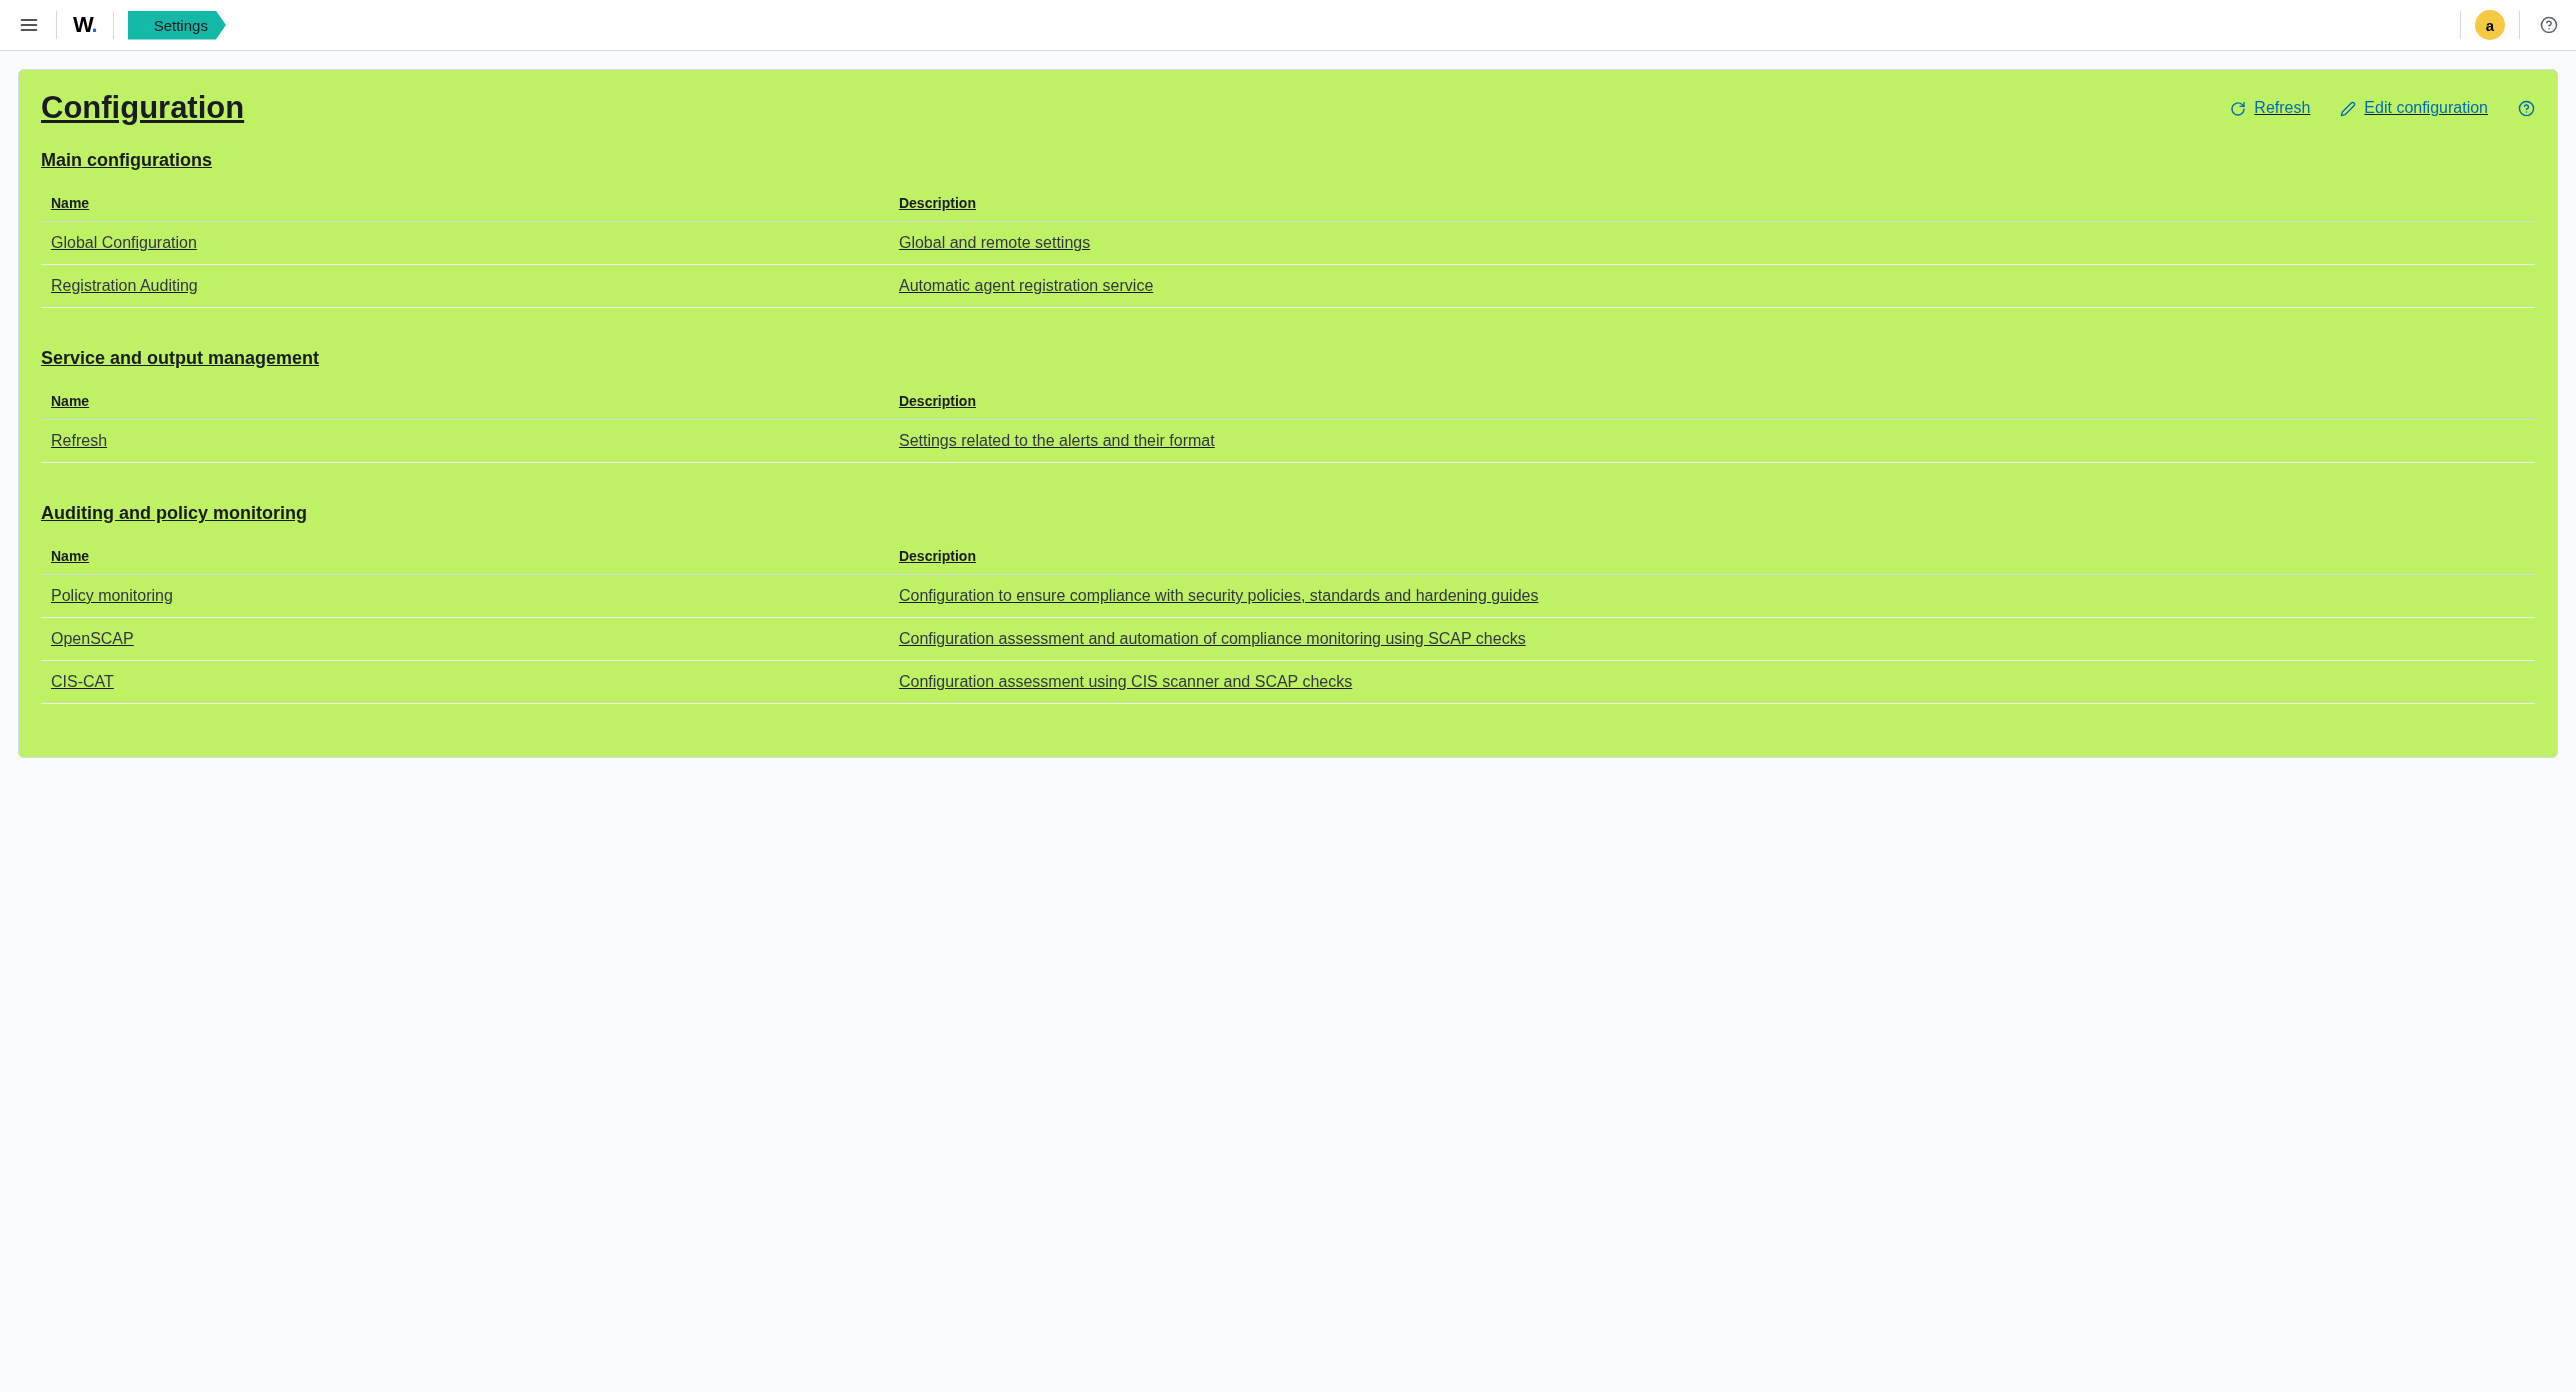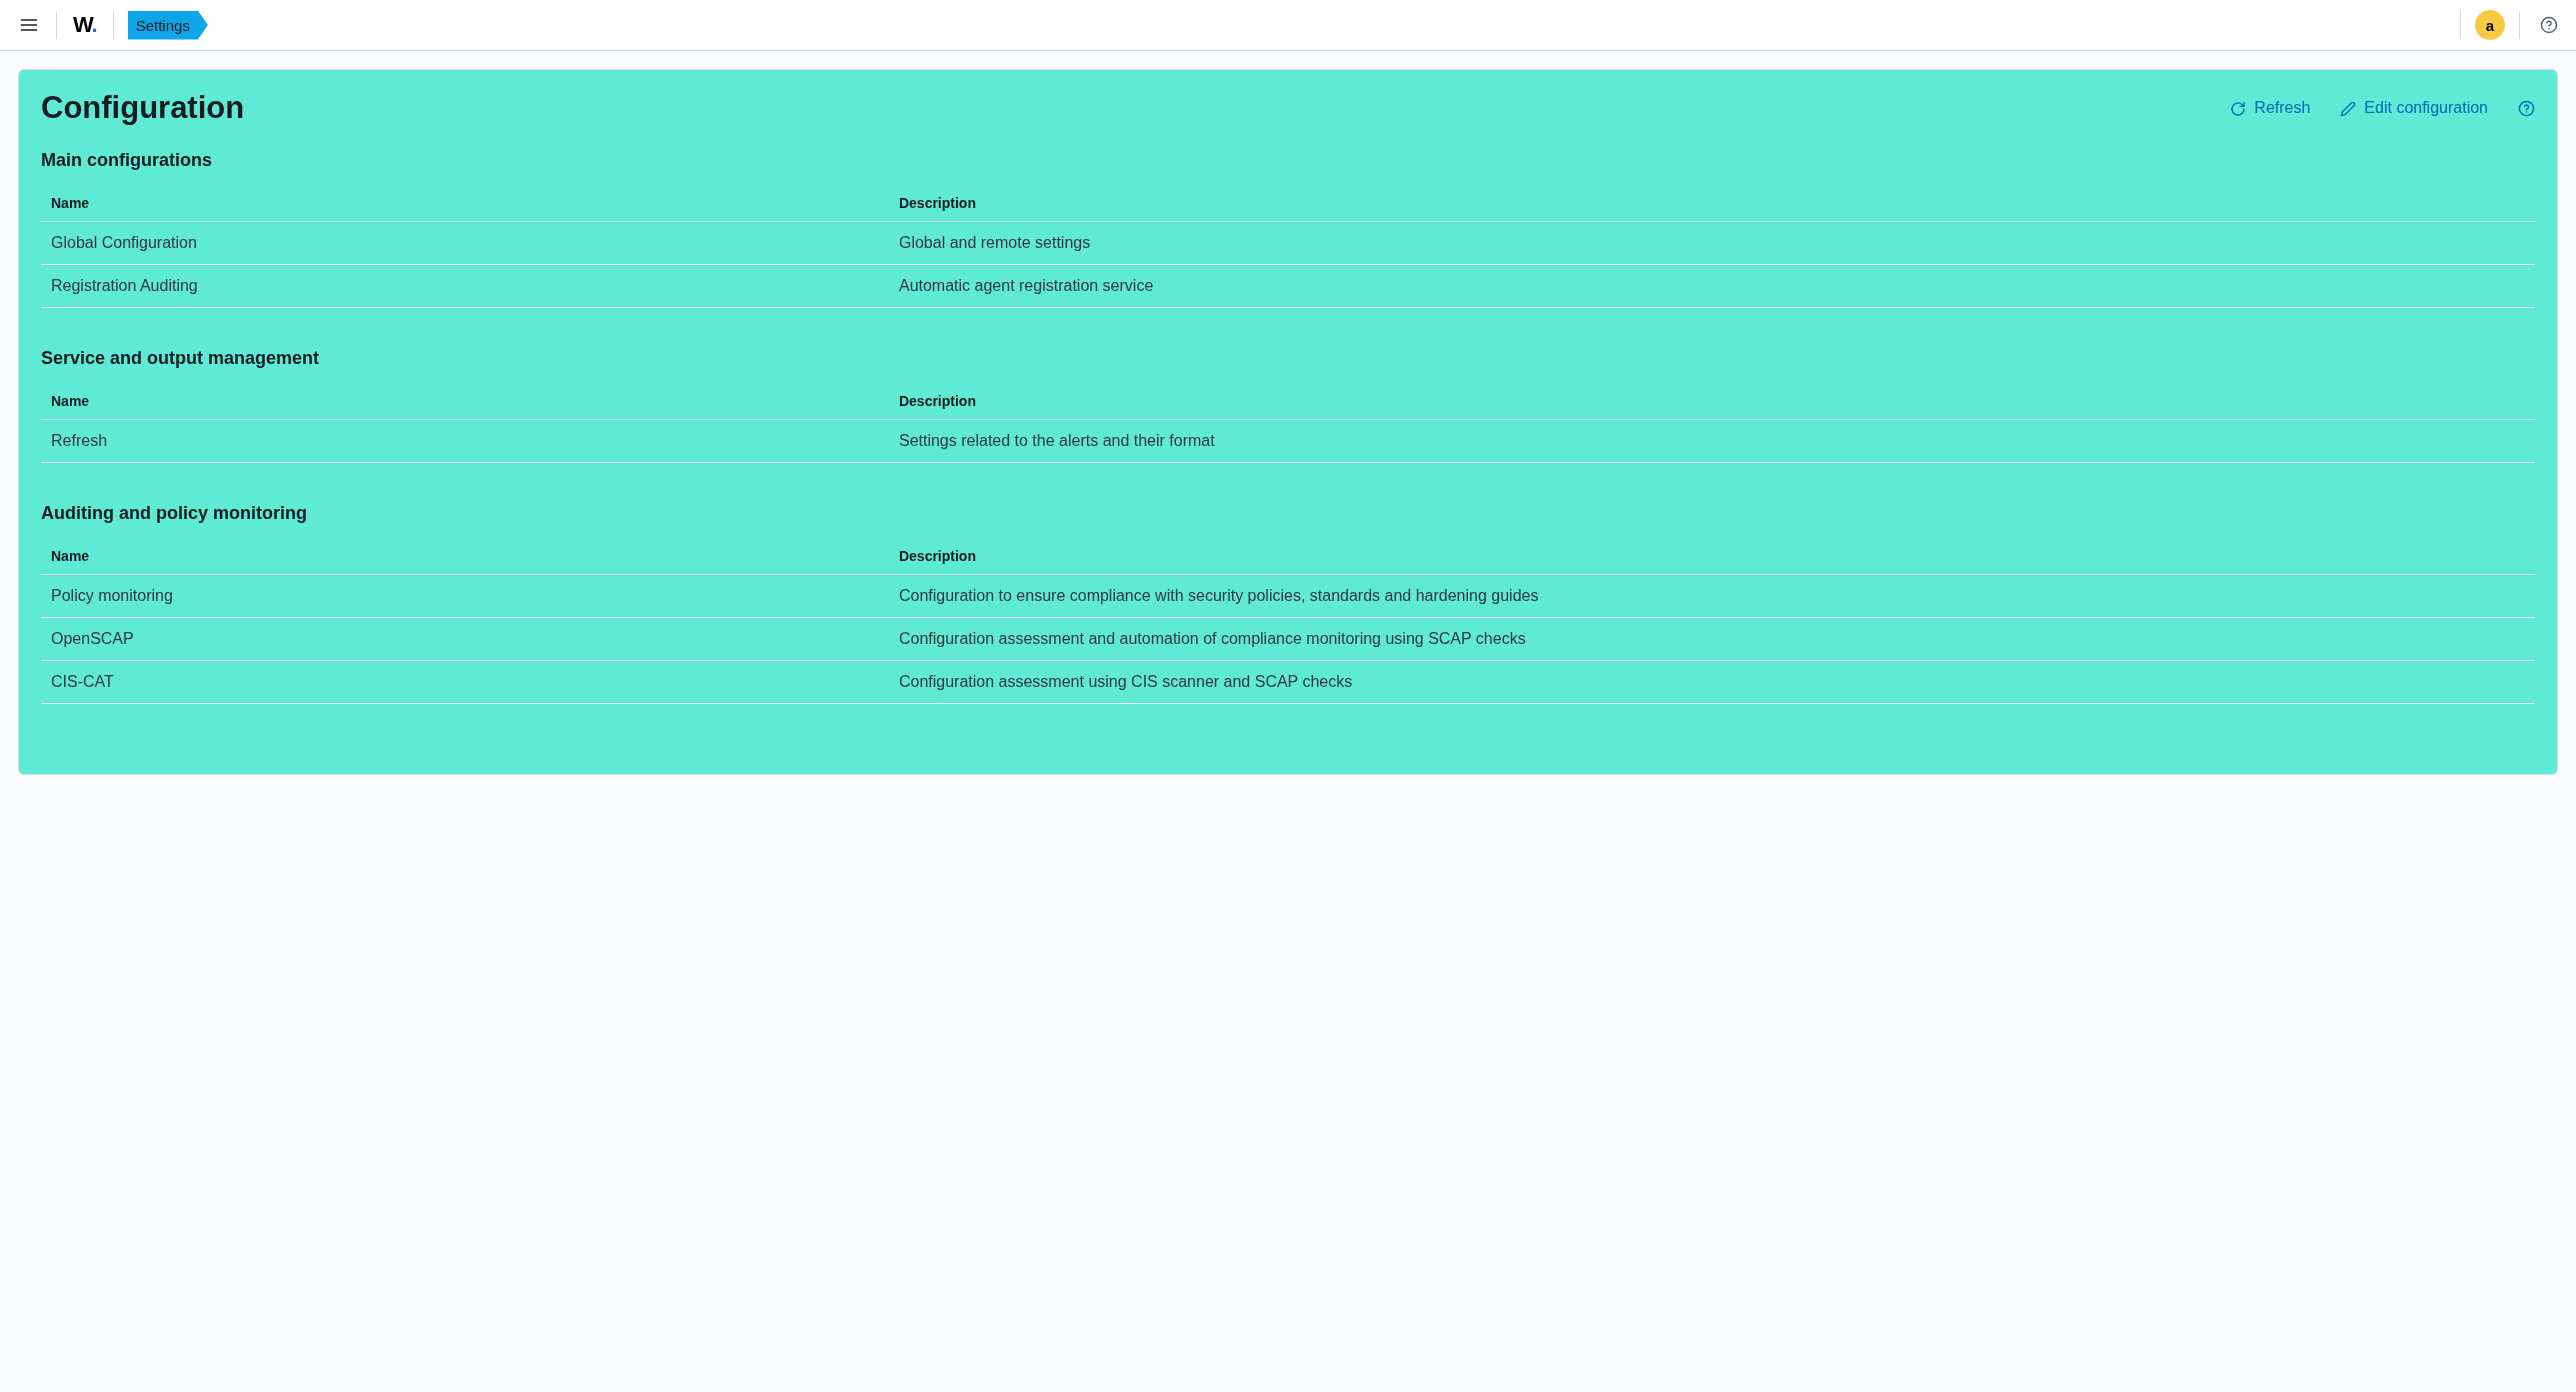--- a/index.html
+++ b/index.html
@@ -47,24 +47,24 @@
     cursor: pointer;
   }
   .logo {
     font-weight: 700;
     font-size: 22px;
     color: #000;
     letter-spacing: -1px;
   }
   .logo .dot { color: #2765f1; }
   .breadcrumb-chip {
-    background: #0ea5e9;
+    background: #14b8a6;
     color: #1a1c21;
     font-size: 15px;
-    padding: 6px 18px 6px 8px;
+    padding: 6px 18px 6px 26px;
     margin-left: 4px;
     position: relative;
     clip-path: polygon(0 0, calc(100% - 10px) 0, 100% 50%, calc(100% - 10px) 100%, 0 100%);
   }
 
   .header-right {
     display: flex;
     align-items: center;
     gap: 14px;
   }
@@ -89,24 +89,25 @@
     justify-content: center;
     cursor: pointer;
     color: #5a606c;
   }
 
   
   .page {
     padding: 18px;
   }
   .card {
-    background: #5eead4;
+    background: #bef264;
     border: 1px solid #d3dae6;
     border-radius: 6px;
-    padding: 20px 22px 30px 22px;
+    padding: 20px 22px 13px 22px;
+    text-decoration: underline;
   }
 
   .card-header {
     display: flex;
     align-items: center;
     justify-content: space-between;
     margin-bottom: 24px;
   }
   .page-title {
     font-size: 31px;

